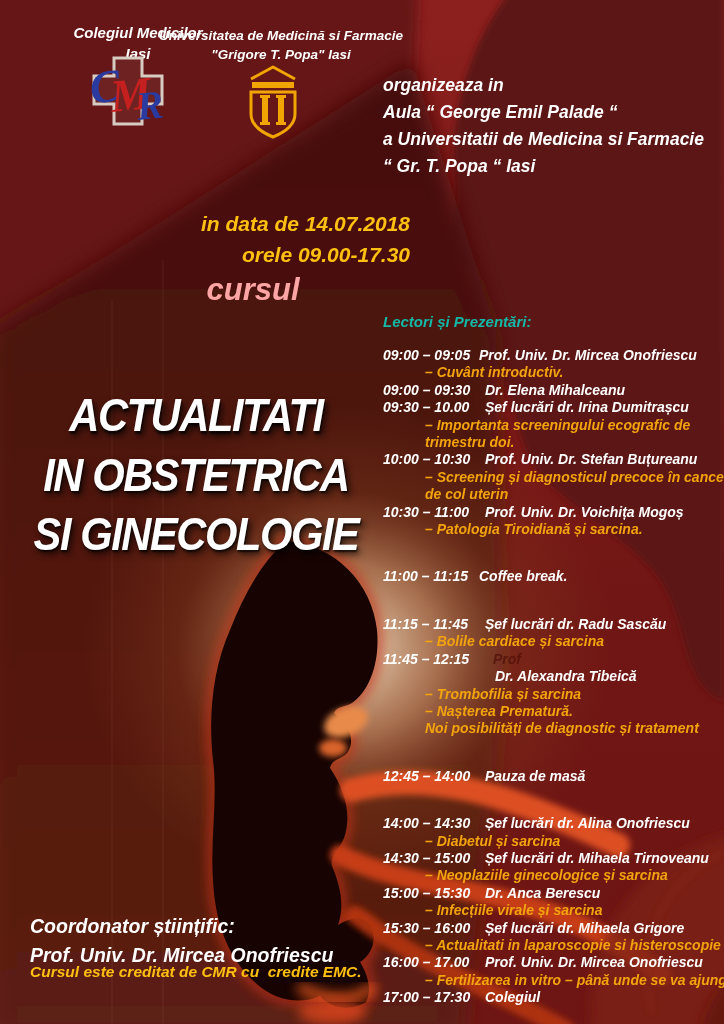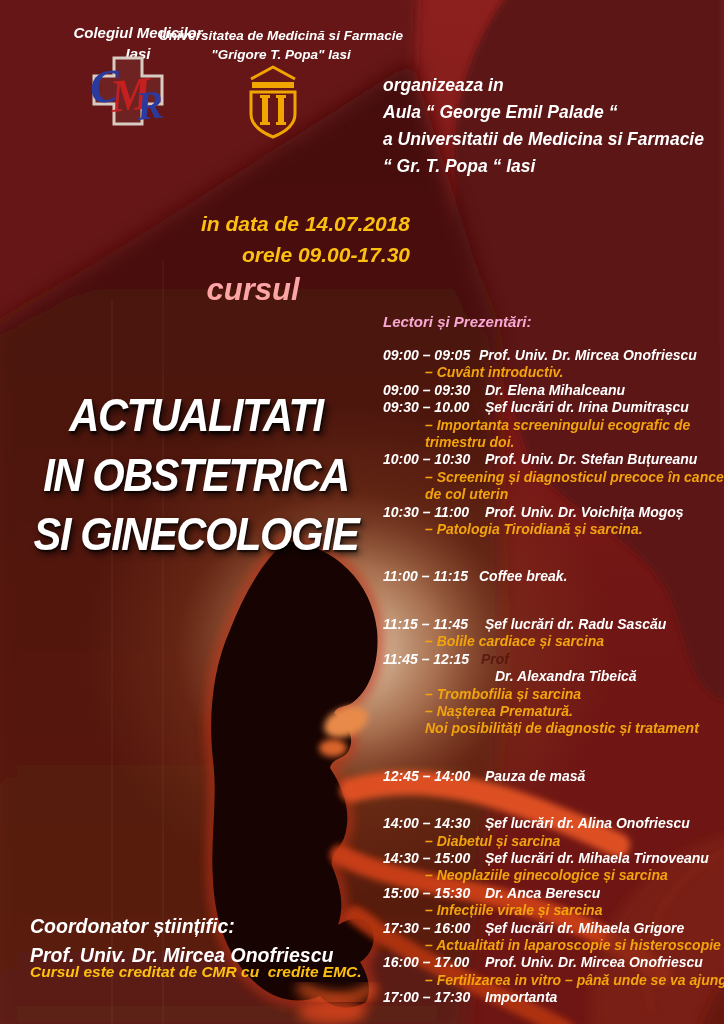--- a/index.html
+++ b/index.html
@@ -22,28 +22,28 @@
   .date-block{left:140px; top:208px; width:270px; text-align:right;
     color:#FDC010; font-size:21px; line-height:31px;}
   .cursul{left:150px; top:272px; width:206px; text-align:center;
     color:#fca5a5; font-size:31px;}
 
   .title{left:10px; top:386px; width:372px; text-align:center;
     font-size:43px; line-height:55px; letter-spacing:-1.5px;
     transform:scale(.97,1.08); transform-origin:center top;
     text-shadow:3px 4px 7px rgba(0,0,0,.75), 1px 2px 2px rgba(0,0,0,.7);}
 
-  .sch-heading{left:383px; top:313px; width:330px; color:#f9a8d4; font-size:15px;}
+  .sch-heading{left:383px; top:313px; width:330px; color:#14b8a6; font-size:15px;}
   .schedule{left:383px; top:347px; width:334px; font-size:14px; line-height:17.4px;}
   .sch-item.gap-before{margin-top:30px;}
   .sch-line{display:flex; white-space:nowrap;}
   .sch-time{min-width:92px;}
   .sch-name{margin-left:10px;}
   .sch-name.tight{margin-left:4px;}
-  .sch-ghost{margin-left:6px; color:rgba(72,10,6,.65);}
+  .sch-ghost{margin-left:18px; color:rgba(72,10,6,.65);}
   .sch-name-line{padding-left:112px; white-space:nowrap;}
   .sch-topic{padding-left:42px; color:#F2A30D; white-space:nowrap;}
 
   .coordinator{left:30px; top:912px; font-size:19.5px; line-height:29px;}
   .credit{left:30px; top:963px; color:#FDC010; font-size:15.5px; white-space:pre-wrap;}
 </style>
 </head>
 <body>
 
 <div class="poster">
@@ -333,21 +333,21 @@
           <span class="sch-name">Dr. Anca Berescu</span>
       </div>
 
       <div class="sch-topics">
           <div class="sch-topic">– Infecțiile virale și sarcina</div>
         </div>
     </div>
 
     <div class="sch-item">
       <div class="sch-line">
-        <span class="sch-time">17:30 – 16:00</span>
+        <span class="sch-time">15:30 – 16:00</span>
           <span class="sch-name">Șef lucrări dr. Mihaela Grigore</span>
       </div>
 
       <div class="sch-topics">
           <div class="sch-topic">– Actualitati in laparoscopie si histeroscopie</div>
         </div>
     </div>
 
     <div class="sch-item">
       <div class="sch-line">
@@ -356,21 +356,21 @@
       </div>
 
       <div class="sch-topics">
           <div class="sch-topic">– Fertilizarea in vitro – până unde se va ajunge...</div>
         </div>
     </div>
 
     <div class="sch-item">
       <div class="sch-line">
         <span class="sch-time">17:00 – 17:30</span>
-          <span class="sch-name">Importanta</span>
+          <span class="sch-name">Colegiul</span>
       </div>
 
     </div>
   </div>
 
   <div class="txt coordinator">
     <div>Coordonator științific:</div>
     <div>Prof. Univ. Dr. Mircea Onofriescu</div>
   </div>
 

